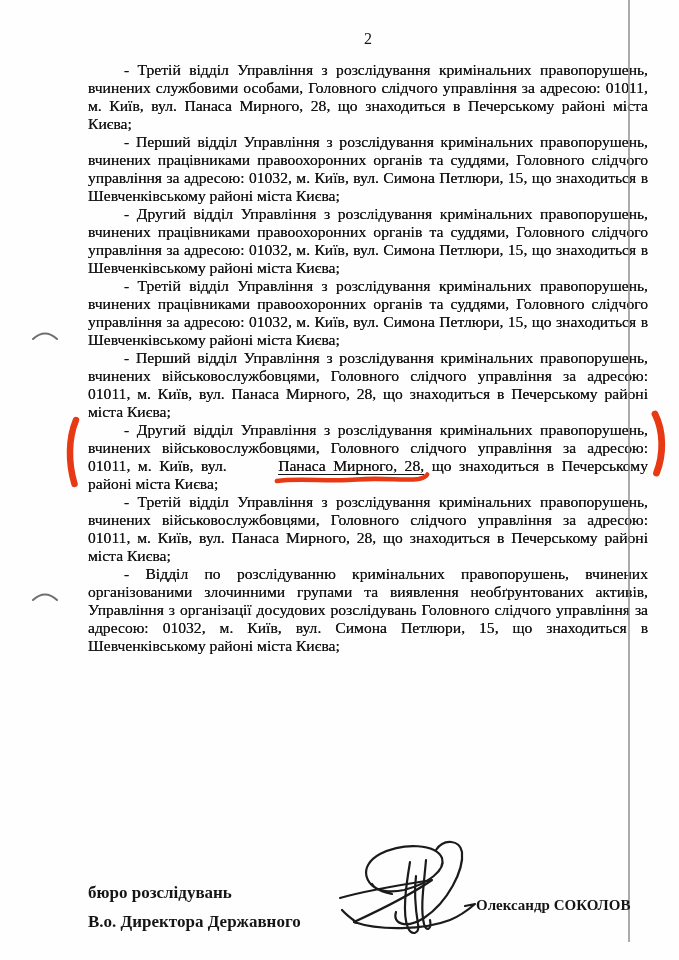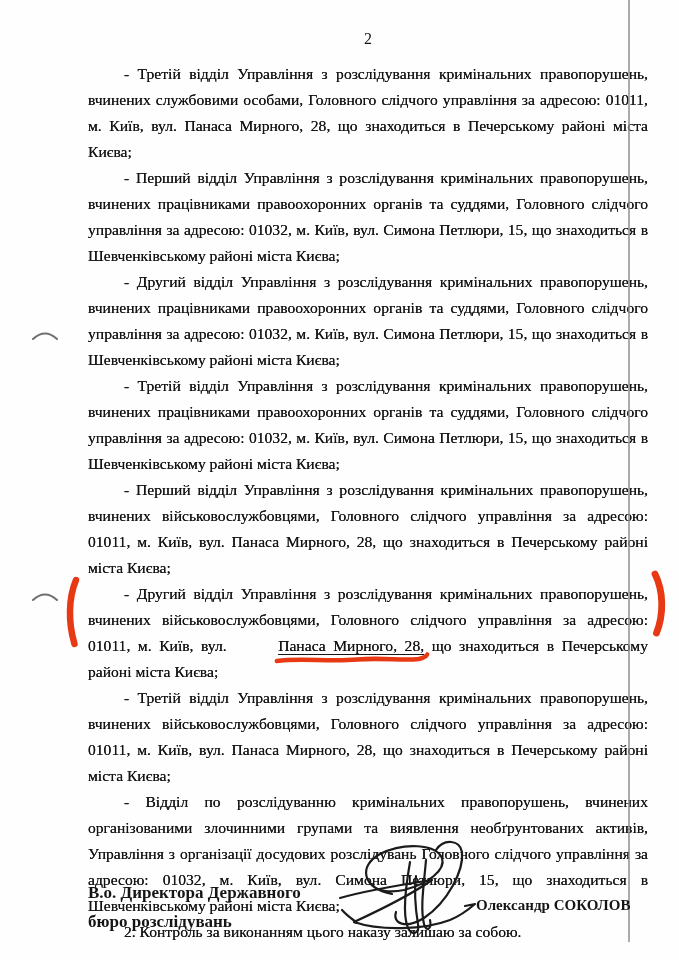--- a/index.html
+++ b/index.html
@@ -10,21 +10,21 @@
     overflow:hidden;
     font-family:"Liberation Serif", serif;
     color:#151515;
   }
   .page-number{
     position:absolute;top:30px;left:88px;width:560px;
     text-align:center;font-size:16px;
   }
   .doc-body{
     position:absolute;left:88px;top:61px;width:560px;
-    font-size:15.6px;line-height:26px;
+    font-size:15.6px;line-height:18px;
     text-align:justify;
     text-shadow:0 0 .3px #202020;
   }
   .doc-body p{margin:0;text-indent:36px;}
   .para-highlighted{position:relative;}
   .phrase-underlined{
     position:relative;white-space:nowrap;
     text-decoration:underline;
     text-decoration-thickness:1px;
     text-underline-offset:3px;
@@ -75,34 +75,33 @@
       <svg class="bracket-right" width="19" height="70" viewBox="0 0 19 70">
         <path d="M 6,5 C 14.5,22 15,45 7.5,64" stroke="#e63914" stroke-width="6.8" fill="none" stroke-linecap="round"></path>
       </svg>
       <span>- Другий відділ Управління з розслідування кримінальних правопорушень, вчинених військовослужбовцями, Головного слідчого управління за адресою: 01011, м. Київ, вул. </span><span class="phrase-underlined"><span>Панаса Мирного, 28,</span><svg class="marker-underline" viewBox="0 0 180 13" preserveAspectRatio="none">
             <path d="M 3,9 C 30,5.5 62,10 96,7.5 C 126,5.5 150,9 167,7 C 172,6 176,4.5 177,2.5" stroke="#e63914" stroke-width="4.6" fill="none" stroke-linecap="round"></path>
           </svg></span><span> що знаходиться в Печерському районі міста Києва;</span>
     </p>
 
     <p>- Третій відділ Управління з розслідування кримінальних правопорушень, вчинених військовослужбовцями, Головного слідчого управління за адресою: 01011, м. Київ, вул. Панаса Мирного, 28, що знаходиться в Печерському районі міста Києва;</p>
     <p>- Відділ по розслідуванню кримінальних правопорушень, вчинених організованими злочинними групами та виявлення необґрунтованих активів, Управління з організації досудових розслідувань Головного слідчого управління за адресою: 01032, м. Київ, вул. Симона Петлюри, 15, що знаходиться в Шевченківському районі міста Києва;</p>
-    <p>2. Контроль за виконанням цього наказу залишаю за собою.</p>
   </div>
 
   <div class="scan-line"></div>
   <svg class="arc-mark arc-1" width="28" height="13" viewBox="0 0 28 13">
     <path d="M 2,11 Q 14,0 26,11" stroke="#6f6f6f" stroke-width="2" fill="none" stroke-linecap="round"></path>
   </svg>
   <svg class="arc-mark arc-2" width="28" height="13" viewBox="0 0 28 13">
     <path d="M 2,11 Q 14,0 26,11" stroke="#6f6f6f" stroke-width="2" fill="none" stroke-linecap="round"></path>
   </svg>
 
   <div class="signer-title">
+    <div>бюро розслідувань</div>
     <div>В.о. Директора Державного</div>
-    <div>бюро розслідувань</div>
   </div>
 
   <svg class="signature-svg" width="150" height="105" viewBox="0 0 150 105">
     <g stroke="#1b1b1b" stroke-width="2.2" fill="none" stroke-linecap="round" stroke-linejoin="round">
       <path d="M 60,58 C 30,52 26,30 48,18 C 72,6 104,8 110,22 C 114,34 96,48 72,54 C 58,57 44,55 40,48"></path>
       <path d="M 104,14 C 112,2 128,4 130,16 C 132,34 116,66 92,82 C 74,93 60,88 64,76"></path>
       <path d="M 78,26 C 74,50 70,78 76,92 C 80,100 88,98 86,88 C 84,76 82,56 84,40"></path>
       <path d="M 94,24 C 92,48 88,72 92,88 C 94,96 100,94 98,84"></path>
       <path d="M 8,62 C 36,54 74,48 100,44 C 80,58 48,74 22,86 C 48,95 92,94 118,84 C 128,80 136,74 143,68 L 133,70"></path>
       <path d="M 10,74 C 18,83 30,89 22,86"></path>

